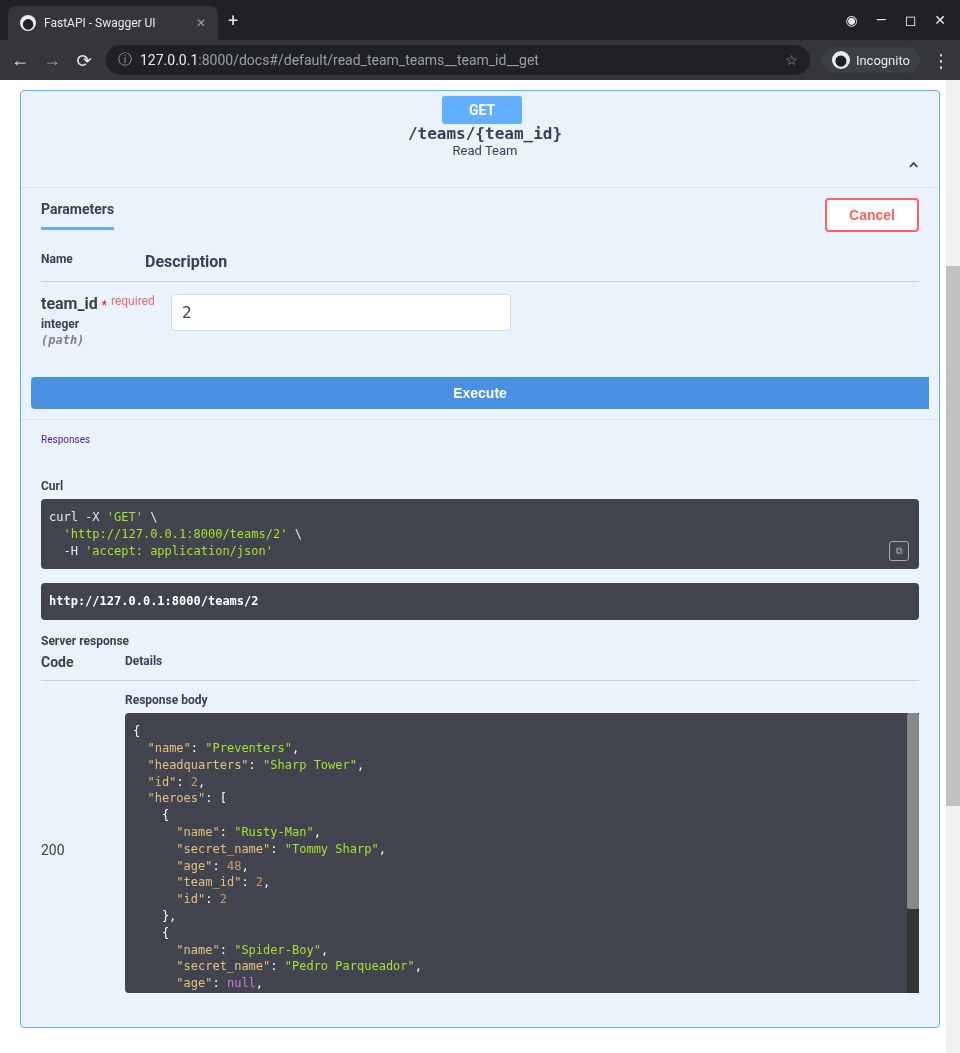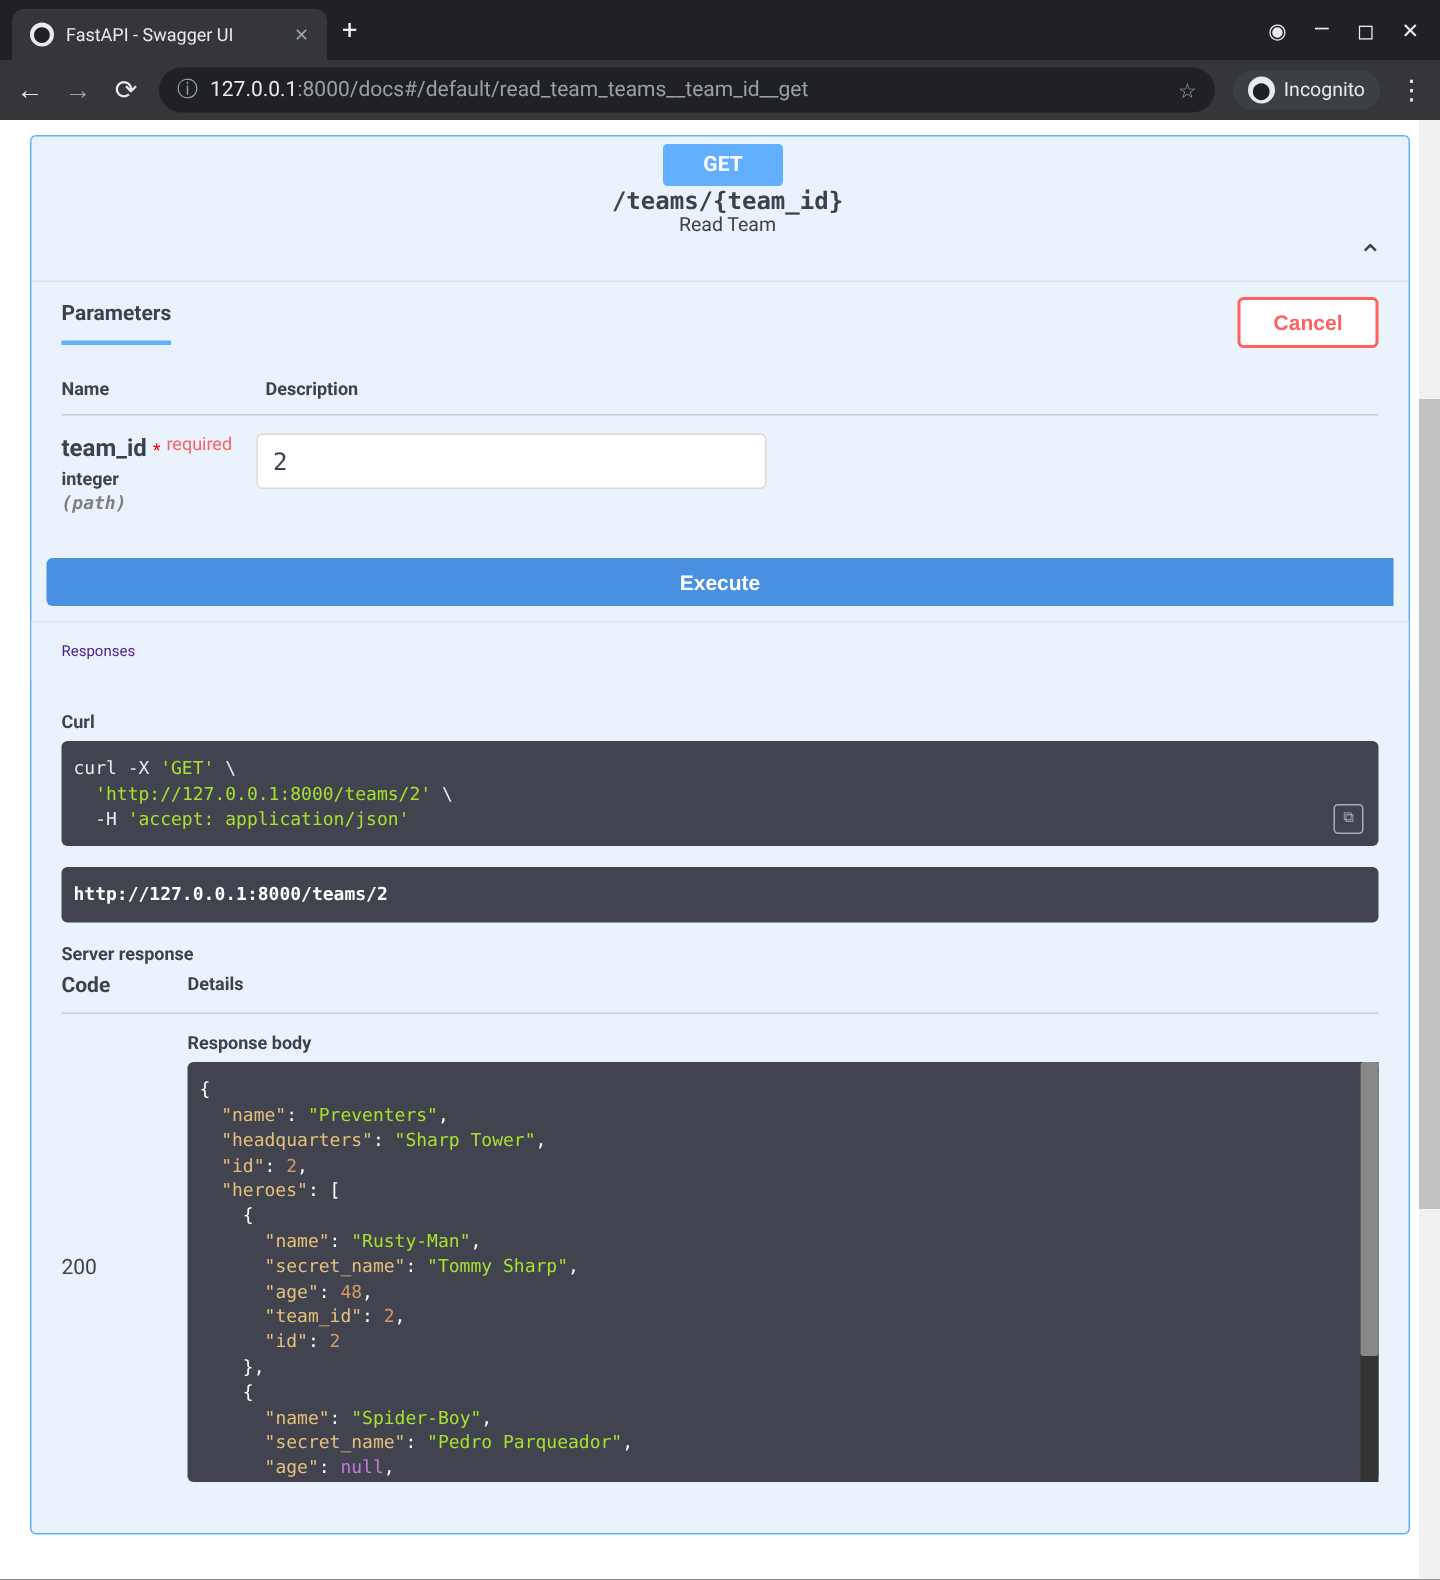--- a/index.html
+++ b/index.html
@@ -28,22 +28,22 @@
 .method-badge { background: #61affe; color: #fff; font-weight: 700; font-size: 14px; padding: 6px 0; width: 80px; text-align: center; border-radius: 3px; margin-left: 4px; }
 .path { font-family: ui-monospace, Menlo, Consolas, monospace; font-size: 16px; font-weight: 600; color: #3b4151; margin-left: 10px; }
 .summary-desc { color: #3b4151; font-size: 13px; margin-left: 10px; }
 .chevron { margin-left: auto; margin-right: 12px; font-size: 20px; color: #3b4151; }
 .opblock-body { border-top: 1px solid #cfe2f7; }
 .tabbar { display: flex; align-items: center; padding: 10px 20px 0 20px; }
 .tabbar-title { font-weight: 700; color: #3b4151; font-size: 14px; border-bottom: 3px solid #61affe; padding-bottom: 10px; }
 .cancel-btn { margin-left: auto; border: 2px solid #ff6060; color: #ff6060; background: #fff; font-weight: 700; font-size: 14px; padding: 7px 22px; border-radius: 4px; cursor: pointer; }
 .params-table { padding: 20px; }
 .th-row { display: flex; border-bottom: 1px solid rgba(59,65,81,.2); padding-bottom: 10px; margin-bottom: 12px; }
-.th-name { width: 136px; font-weight: 700; font-size: 12px; color: #3b4151; }
-.th-desc { font-weight: 700; font-size: 12px; color: #3b4151; }
+.th-name { width: 104px; font-weight: 700; font-size: 12px; color: #3b4151; }
+.th-desc { font-weight: 700; font-size: 16px; color: #3b4151; }
 .param-row { display: flex; align-items: flex-start; }
 .param-info { width: 130px; }
 .param-name { font-weight: 700; color: #3b4151; font-size: 16px; }
 .req-star { color: red; font-size: 12px; }
 .req-label { color: rgba(255,0,0,.6); font-size: 12px; vertical-align: top; }
 .param-type { font-weight: 700; font-size: 12px; color: #3b4151; margin-top: 4px; }
 .param-in { font-family: ui-monospace, monospace; font-size: 12px; color: #808080; font-style: italic; margin-top: 2px; font-weight:600;}
 .param-input { flex: 1; }
 .param-input input { width: 340px; padding: 8px 10px; border: 1px solid #d9d9d9; border-radius: 4px; font-size: 16px; color: #3b4151; font-family: ui-monospace, monospace; }
 .btn-row { display: flex; padding: 10px; gap: 0; }

